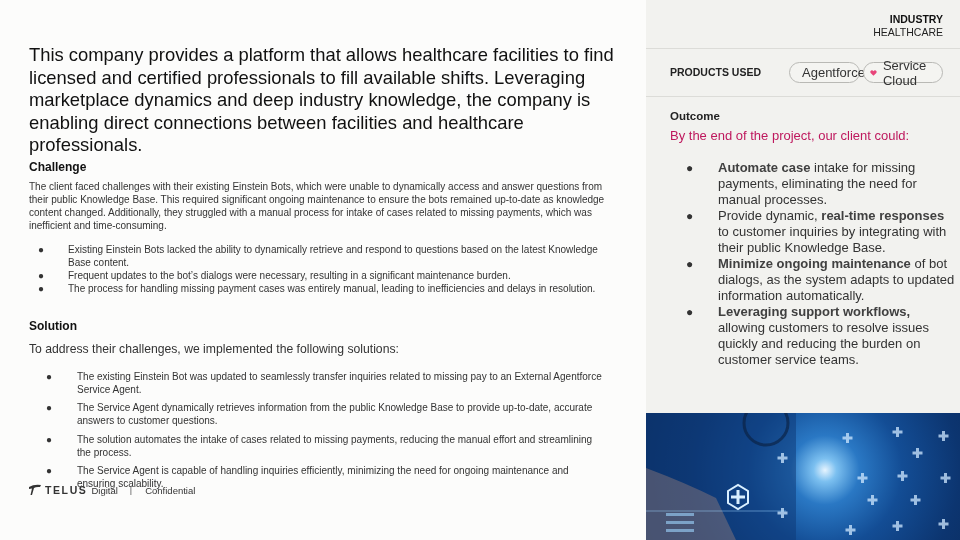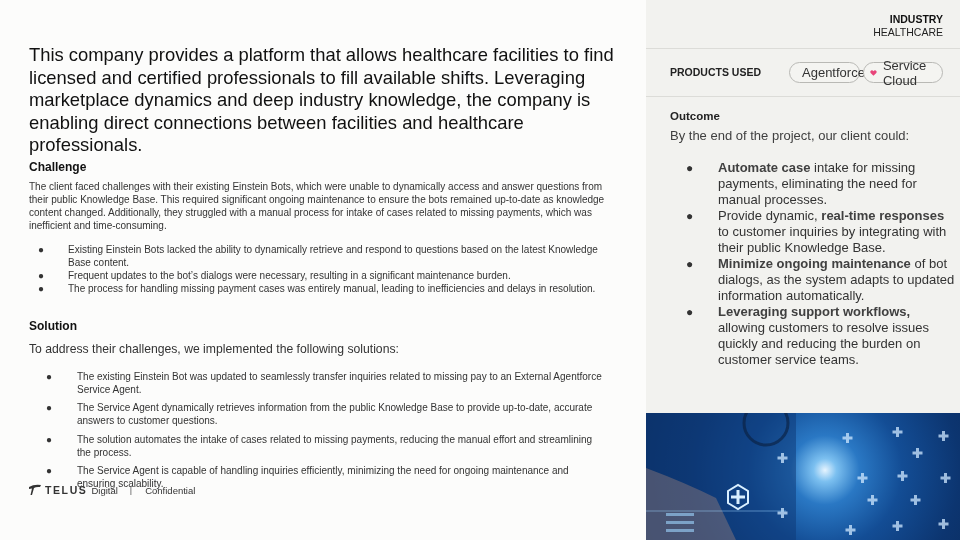--- a/index.html
+++ b/index.html
@@ -57,21 +57,21 @@
   .prod-label { position: absolute; left: 24px; top: 66px; font-size: 10.5px; font-weight: bold; color: #222; }
   .pill {
     position: absolute; top: 62px; height: 21px; border: 1px solid #b9b9b5;
     border-radius: 11px; display: flex; align-items: center; padding: 0 8px 0 6px;
     font-size: 13px; color: #333; background: #f4f4f1;
   }
   .pill.agent { left: 143px; width: 71px; }
   .pill.sc { left: 217px; width: 80px; }
   .pill .ico { width: 11px; height: 10px; margin-right: 6px; }
   .outcome-title { position: absolute; left: 24px; top: 110px; font-size: 11.5px; font-weight: bold; color: #222; }
-  .outcome-intro { position: absolute; left: 24px; top: 128px; font-size: 13px; color: #404040; }
+  .outcome-intro { position: absolute; left: 24px; top: 128px; font-size: 13px; color: #be185d; }
   ul.oc { list-style: none; position: absolute; left: 40px; top: 160px; width: 270px; }
   ul.oc li { position: relative; padding-left: 32px; font-size: 13px; line-height: 16px; color: #333; }
   ul.oc li .dot { position: absolute; left: 0; top: 0; font-size: 12px; }
   ul.oc li b { color: #404040; }
   .photo {
     position: absolute; left: 0; top: 413px; width: 314px; height: 127px;
     overflow: hidden;
     background: radial-gradient(circle at 57% 45%, #e6f4ff 0%, #7cc0f0 6%, #2a78c4 18%, #134d95 40%, #0c3570 70%, #0a2a5c 100%);
   }
 </style>

